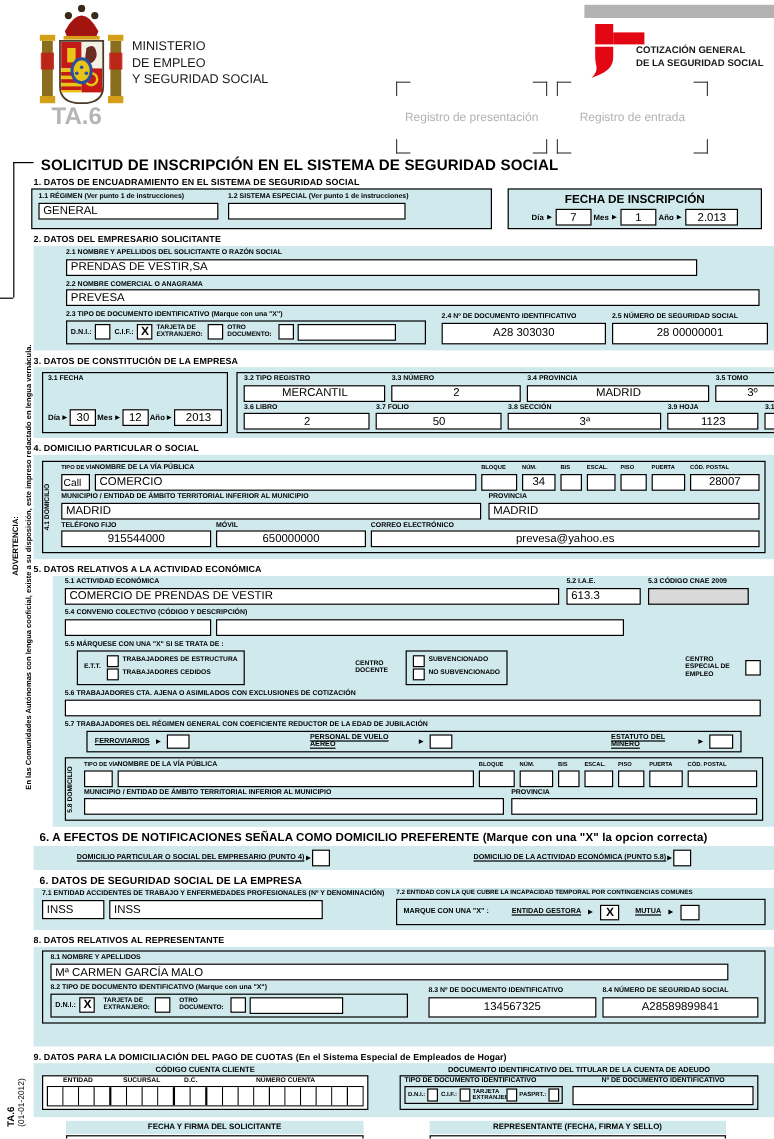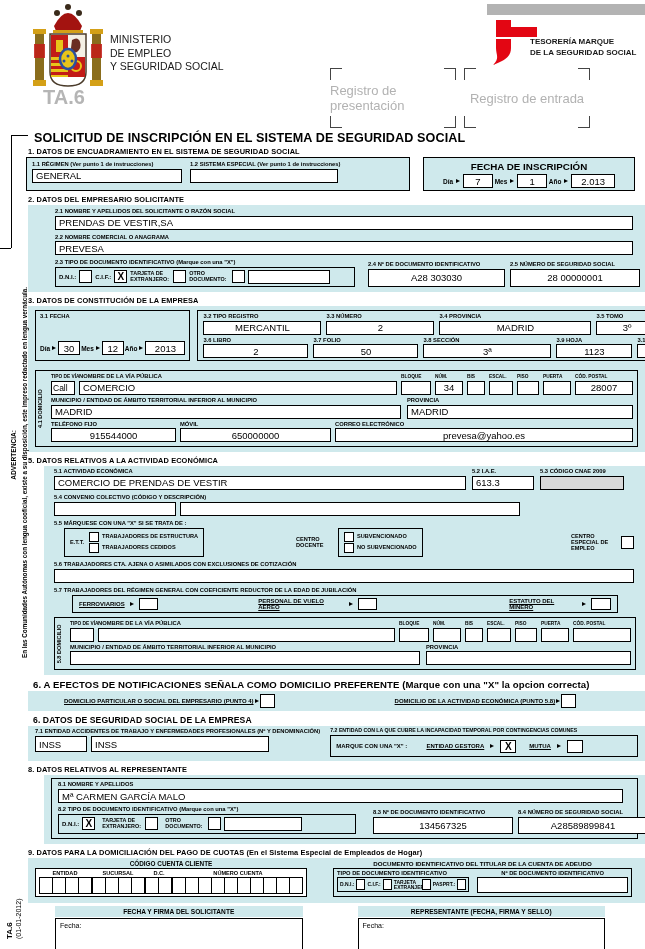--- a/index.html
+++ b/index.html
@@ -27,21 +27,21 @@
   .vlabel{writing-mode:vertical-rl;transform:rotate(180deg);font-size:5.6px;font-weight:bold;
       text-align:center;padding:1px 1px;flex:none}
   .vtext{position:absolute;writing-mode:vertical-rl;transform:rotate(180deg);white-space:nowrap}
   .bigbox{border:1.4px solid #000;display:flex}
   .corner{position:absolute;width:11px;height:11px}
   .c-tl{left:0;top:0;border-left:1.2px solid #444;border-top:1.2px solid #444}
   .c-tr{right:0;top:0;border-right:1.2px solid #444;border-top:1.2px solid #444}
   .c-bl{left:0;bottom:0;border-left:1.2px solid #444;border-bottom:1.2px solid #444}
   .c-br{right:0;bottom:0;border-right:1.2px solid #444;border-bottom:1.2px solid #444}
   .reg{position:absolute;width:126px;height:60px;display:flex;align-items:center;justify-content:center}
-  .reg span.txt{color:#b2b2b2;font-size:13px}
+  .reg span.txt{color:#b2b2b2;font-size:10px}
   .sig-head{background:#cfe9ec;font-size:6.6px;font-weight:bold;text-align:center;padding:2px 0;margin-bottom:1px}
   .sig-box{border:1.4px solid #000;height:72px;position:relative;background:#fff}
   .cell{width:12px;height:15px;border-right:1px solid #000;background:#fff}
   .cell.thick{border-right:2px solid #000}
   .cell.last{border-right:none}
 </style>
 </head>
 <body>
 
 <div class="page">
@@ -84,21 +84,21 @@
     </div>
     <div style="position:absolute;left:43px;top:86px;font-size:20px;font-weight:bold;color:#b5b5b5">TA.6</div>
 
     <div style="position:absolute;right:0;top:4px;width:158px;height:11px;background:#b3b3b3"></div>
     <svg style="position:absolute;left:483px;top:20px" width="56" height="46" viewBox="0 0 56 46">
       <rect x="13" y="0" width="15" height="17" fill="#e30613"></rect>
       <rect x="28" y="7" width="26" height="10" fill="#e30613"></rect>
       <path d="M13 19 h15 v9 c0 9 -7 13 -18 17 c7 -7 3 -10 3 -17 z" fill="#e30613"></path>
     </svg>
     <div style="position:absolute;left:530px;top:37px;font-size:8px;font-weight:bold;color:#1a1a1a;line-height:1.35">
-      <div>TESORERÍA MARQUE</div>
+      <div>COTIZACIÓN GENERAL</div>
       <div>DE LA SEGURIDAD SOCIAL</div>
     </div>
 
     <div class="reg" style="left:330px;top:68px">
       <span class="corner c-tl"></span>
       <span class="corner c-tr"></span>
       <span class="corner c-bl"></span>
       <span class="corner c-br"></span>
       <span class="txt">Registro de presentación</span>
     </div>
@@ -144,21 +144,21 @@
         <span class="dl">Año</span>
         <span class="arrow-icon"></span>
         <span class="inp center" style="width:56px">2.013</span>
       </div>
     </div>
   </div>
 
   <div class="sec-head">2. DATOS DEL EMPRESARIO SOLICITANTE</div>
   <div class="cyan" style="margin-left:28px;padding:3px 7px 5px 27px">
     <div class="sl">2.1 NOMBRE Y APELLIDOS DEL SOLICITANTE O RAZÓN SOCIAL</div>
-    <div class="inp" style="width:578px">PRENDAS DE VESTIR,SA</div>
+    <div class="inp" style="width:526px">PRENDAS DE VESTIR,SA</div>
     <div class="sl" style="margin-top:4px">2.2 NOMBRE COMERCIAL O ANAGRAMA</div>
     <div class="inp" style="width:578px">PREVESA</div>
     <div class="row" style="margin-top:4px">
       <div>
         <div class="sl">2.3 TIPO DE DOCUMENTO IDENTIFICATIVO (Marque con una "X")</div>
         <div class="grpbox" style="width:300px;box-sizing:border-box">
           <span class="cl">D.N.I.:</span>
           <span class="cb"></span>
           <span class="cl">C.I.F.:</span>
           <span class="cb">X</span>
@@ -233,20 +233,21 @@
           <div class="inp center">1123</div>
           </div>
         <div style="flex:1">
             <div class="sl">3.10 I/A</div>
           <div class="inp center"></div>
           </div>
       </div>
     </div>
   </div>
 
+  <div class="sec-head">4. DOMICILIO PARTICULAR O SOCIAL</div>
   <div class="cyan" style="margin-left:28px;padding:5px 7px">
     <div class="bigbox cyan">
       <div class="vlabel" style="width:13px">4.1 DOMICILIO</div>
       <div style="flex:1;padding:2px 4px 4px 0">
         <div class="row" style="gap:4px">
           <div style="width:24px">
               <div class="sl tiny">TIPO DE VÍA</div>
             <div class="inp" style="padding:0 1px;font-size:8.5px">Call</div>
             </div>
           <div style="flex:1">
@@ -290,21 +291,21 @@
           <div style="flex:1">
               <div class="sl">PROVINCIA</div>
             <div class="inp">MADRID</div>
             </div>
         </div>
         <div class="row" style="margin-top:2px;gap:4px">
           <div style="width:125px">
               <div class="sl">TELÉFONO FIJO</div>
             <div class="inp center">915544000</div>
             </div>
-          <div style="width:151px">
+          <div style="width:125px">
               <div class="sl">MÓVIL</div>
             <div class="inp center">650000000</div>
             </div>
           <div style="flex:1">
               <div class="sl">CORREO ELECTRÓNICO</div>
             <div class="inp center">prevesa@yahoo.es</div>
             </div>
         </div>
       </div>
     </div>
@@ -458,21 +459,21 @@
         <span class="arrow-icon"></span>
         <span class="cb" style="width:16px">X</span>
         <span class="cl u" style="margin-left:8px">MUTUA</span>
         <span class="arrow-icon"></span>
         <span class="cb" style="width:16px"></span>
       </div>
     </div>
   </div>
 
   <div class="sec-head">8. DATOS RELATIVOS AL REPRESENTANTE</div>
-  <div class="cyan" style="margin-left:44px;padding:3px 7px 5px">
+  <div class="cyan" style="margin-left:28px;padding:3px 7px 19px">
     <div style="border:1.4px solid #000;padding:2px 6px 4px">
       <div class="sl">8.1 NOMBRE Y APELLIDOS</div>
       <div class="inp" style="width:565px">Mª CARMEN GARCÍA MALO</div>
       <div class="row" style="margin-top:3px">
         <div>
           <div class="sl">8.2 TIPO DE DOCUMENTO IDENTIFICATIVO (Marque con una "X")</div>
           <div class="grpbox" style="width:298px;box-sizing:border-box">
             <span class="cl">D.N.I.:</span>
             <span class="cb">X</span>
             <span class="cl" style="width:40px;font-size:5.4px;margin-left:4px">TARJETA DE EXTRANJERO:</span>

